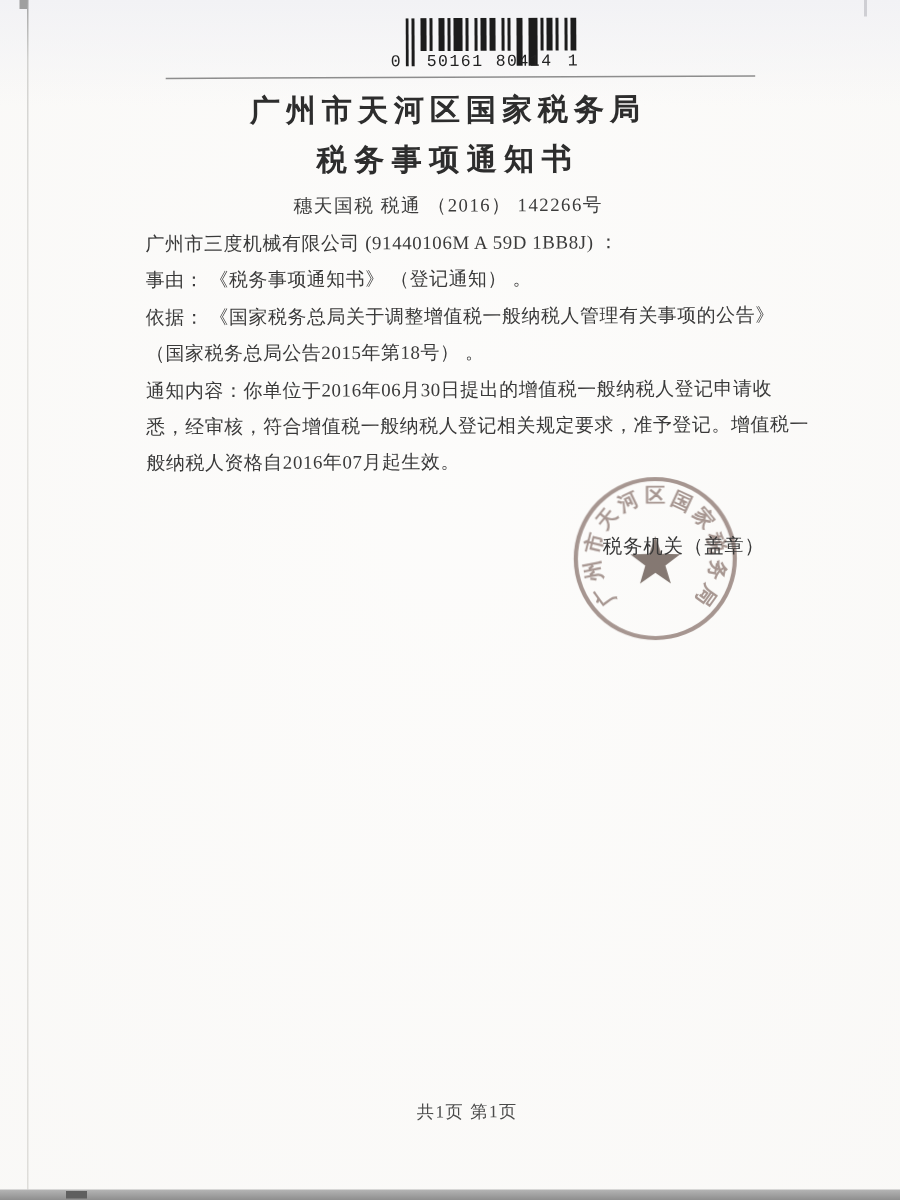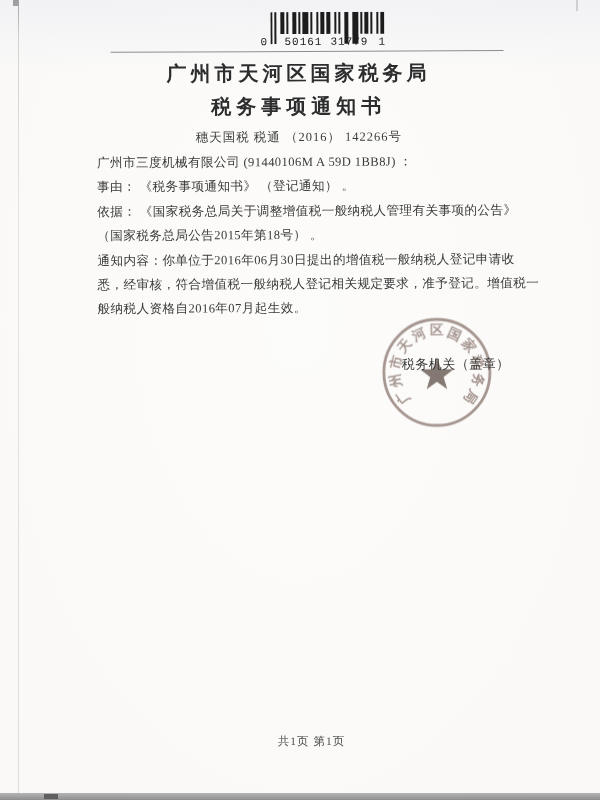--- a/index.html
+++ b/index.html
@@ -133,21 +133,21 @@
         <div class="bar" style="width: 2px;"></div>
         <div class="gap" style="width: 4px;"></div>
         <div class="bar" style="width: 2px;"></div>
         <div class="gap" style="width: 2px;"></div>
         <div class="bar" style="width: 4px;"></div>
         <div class="gap" style="width: 2px;"></div>
       </div>
     <div class="barcode-digits">
       <span class="bd-0">0</span>
       <span class="bd-g1">50161</span>
-      <span class="bd-g2">31779</span>
+      <span class="bd-g2">80414</span>
       <span class="bd-1">1</span>
     </div>
   </div>
 
   <div class="top-rule"></div>
 
   <div class="agency-title">广州市天河区国家税务局</div>
   <div class="doc-title">税务事项通知书</div>
   <div class="doc-number">穗天国税 税通 （2016） 142266号</div>
 

